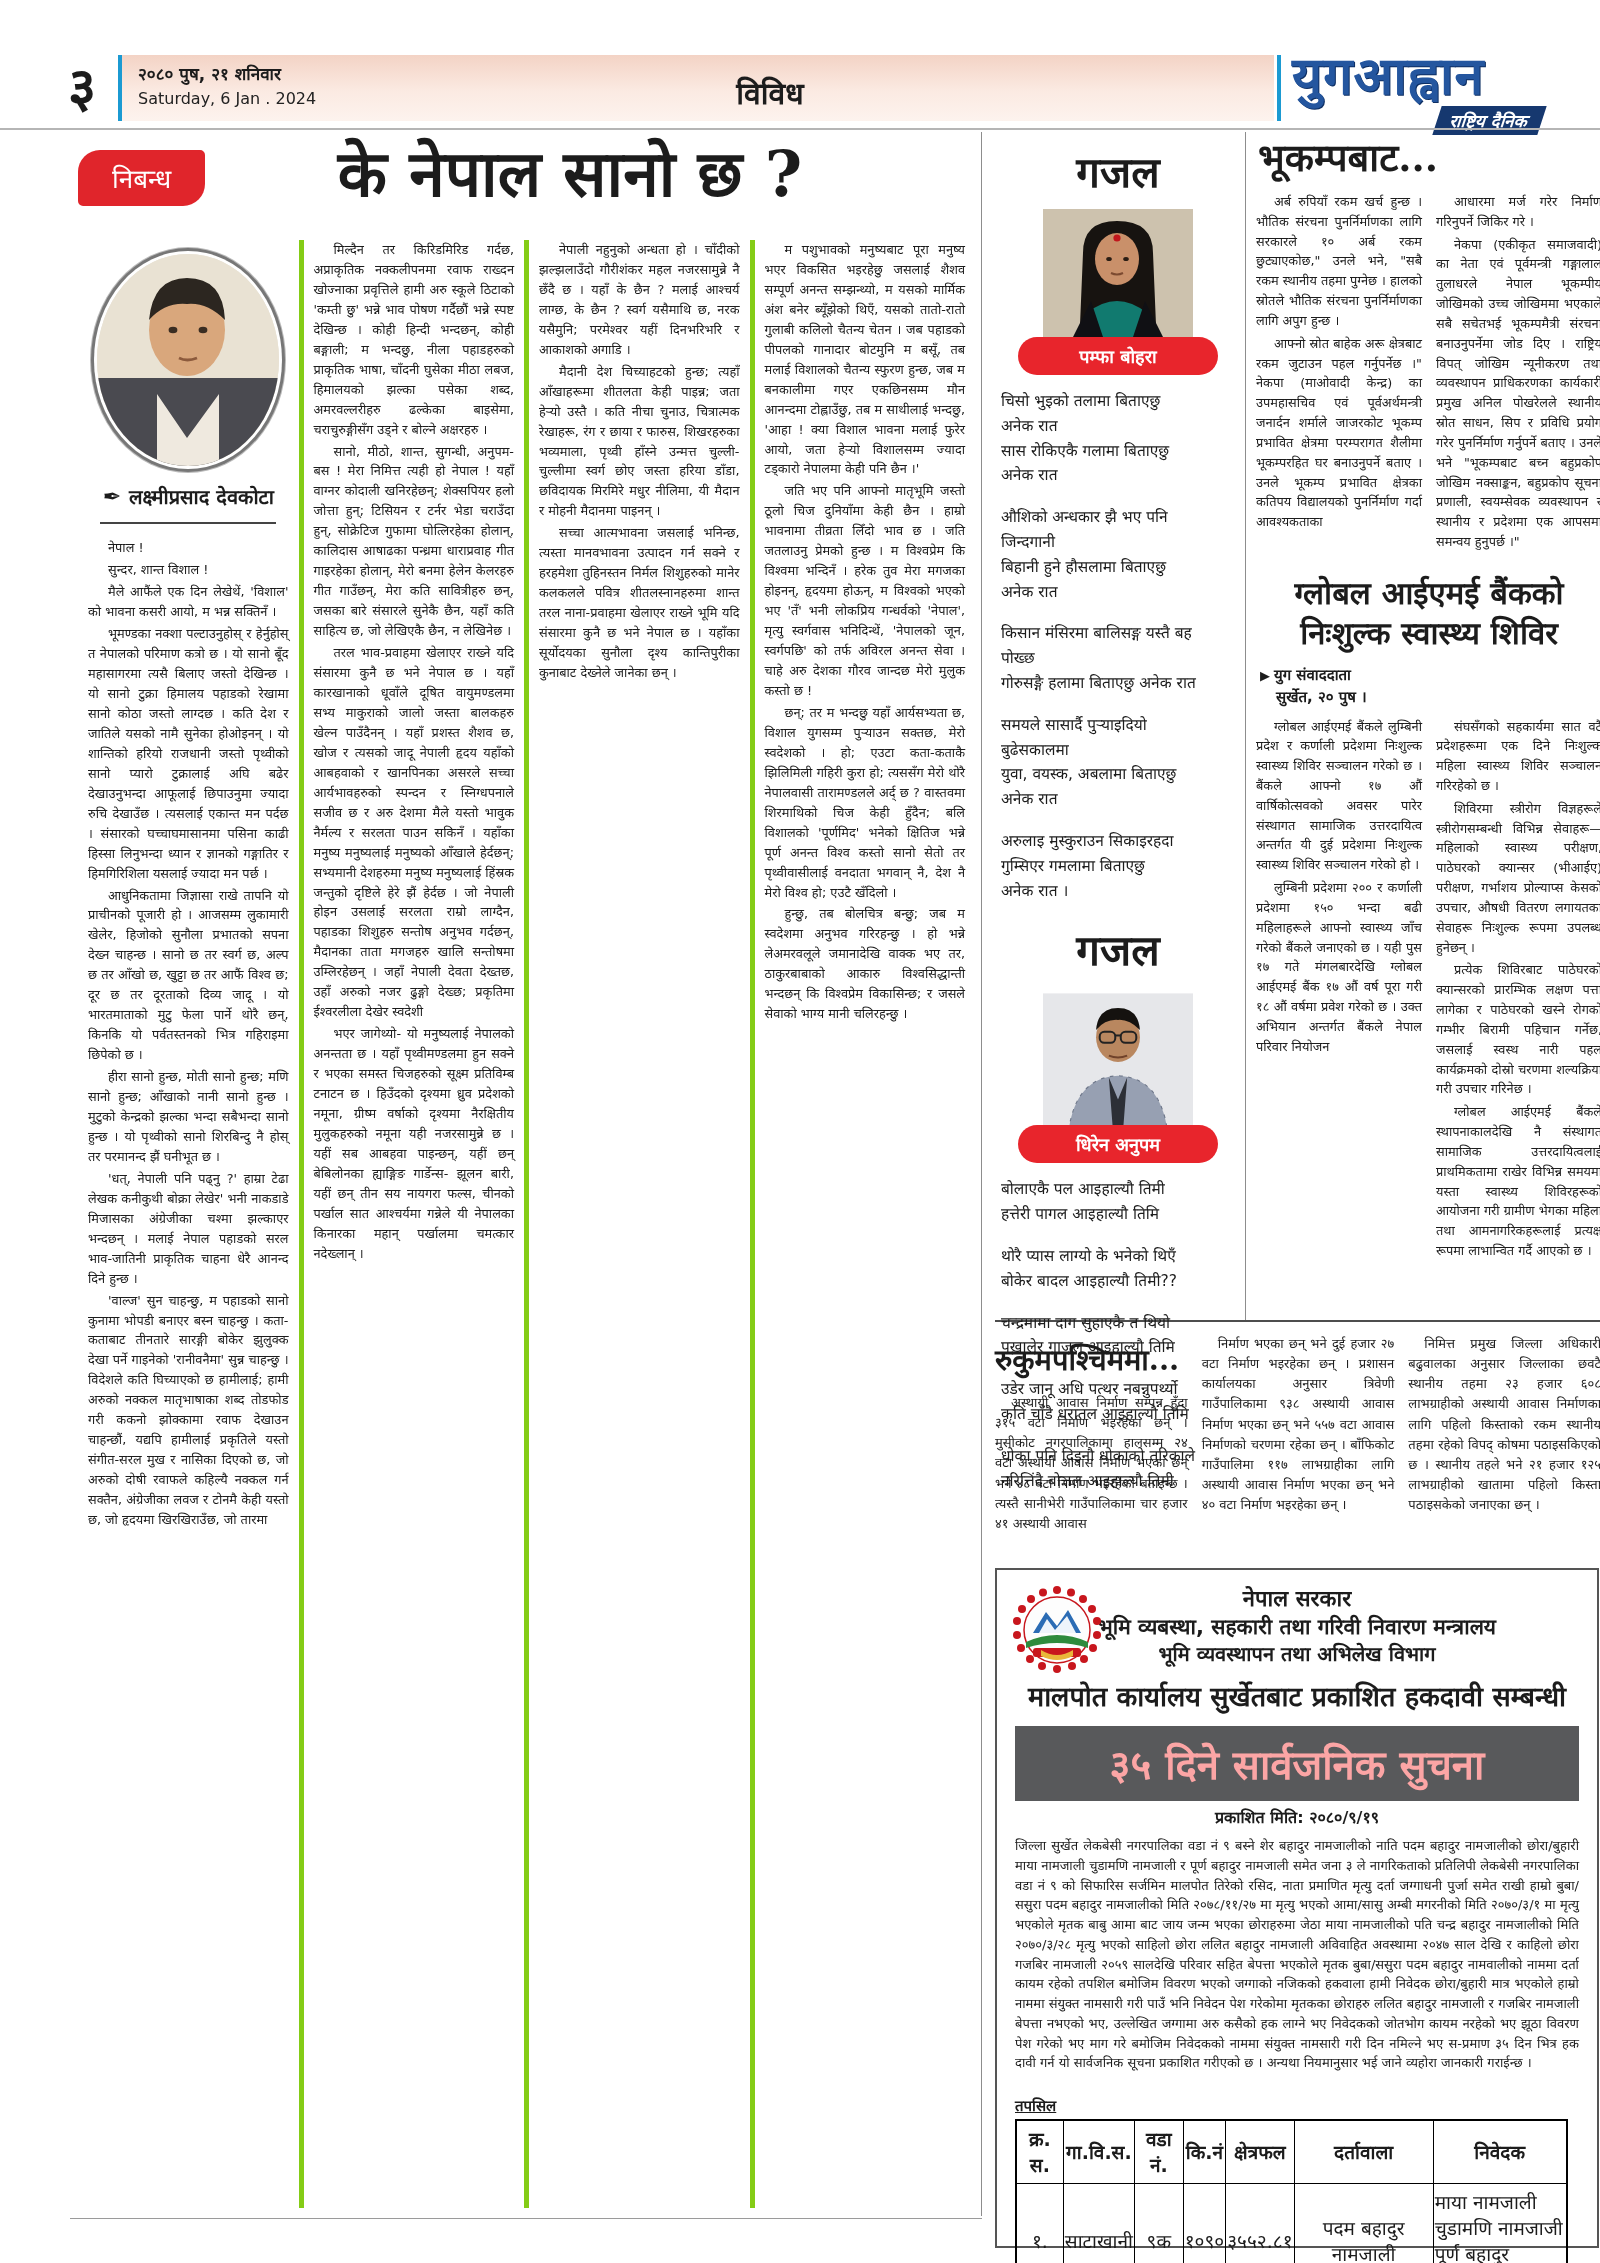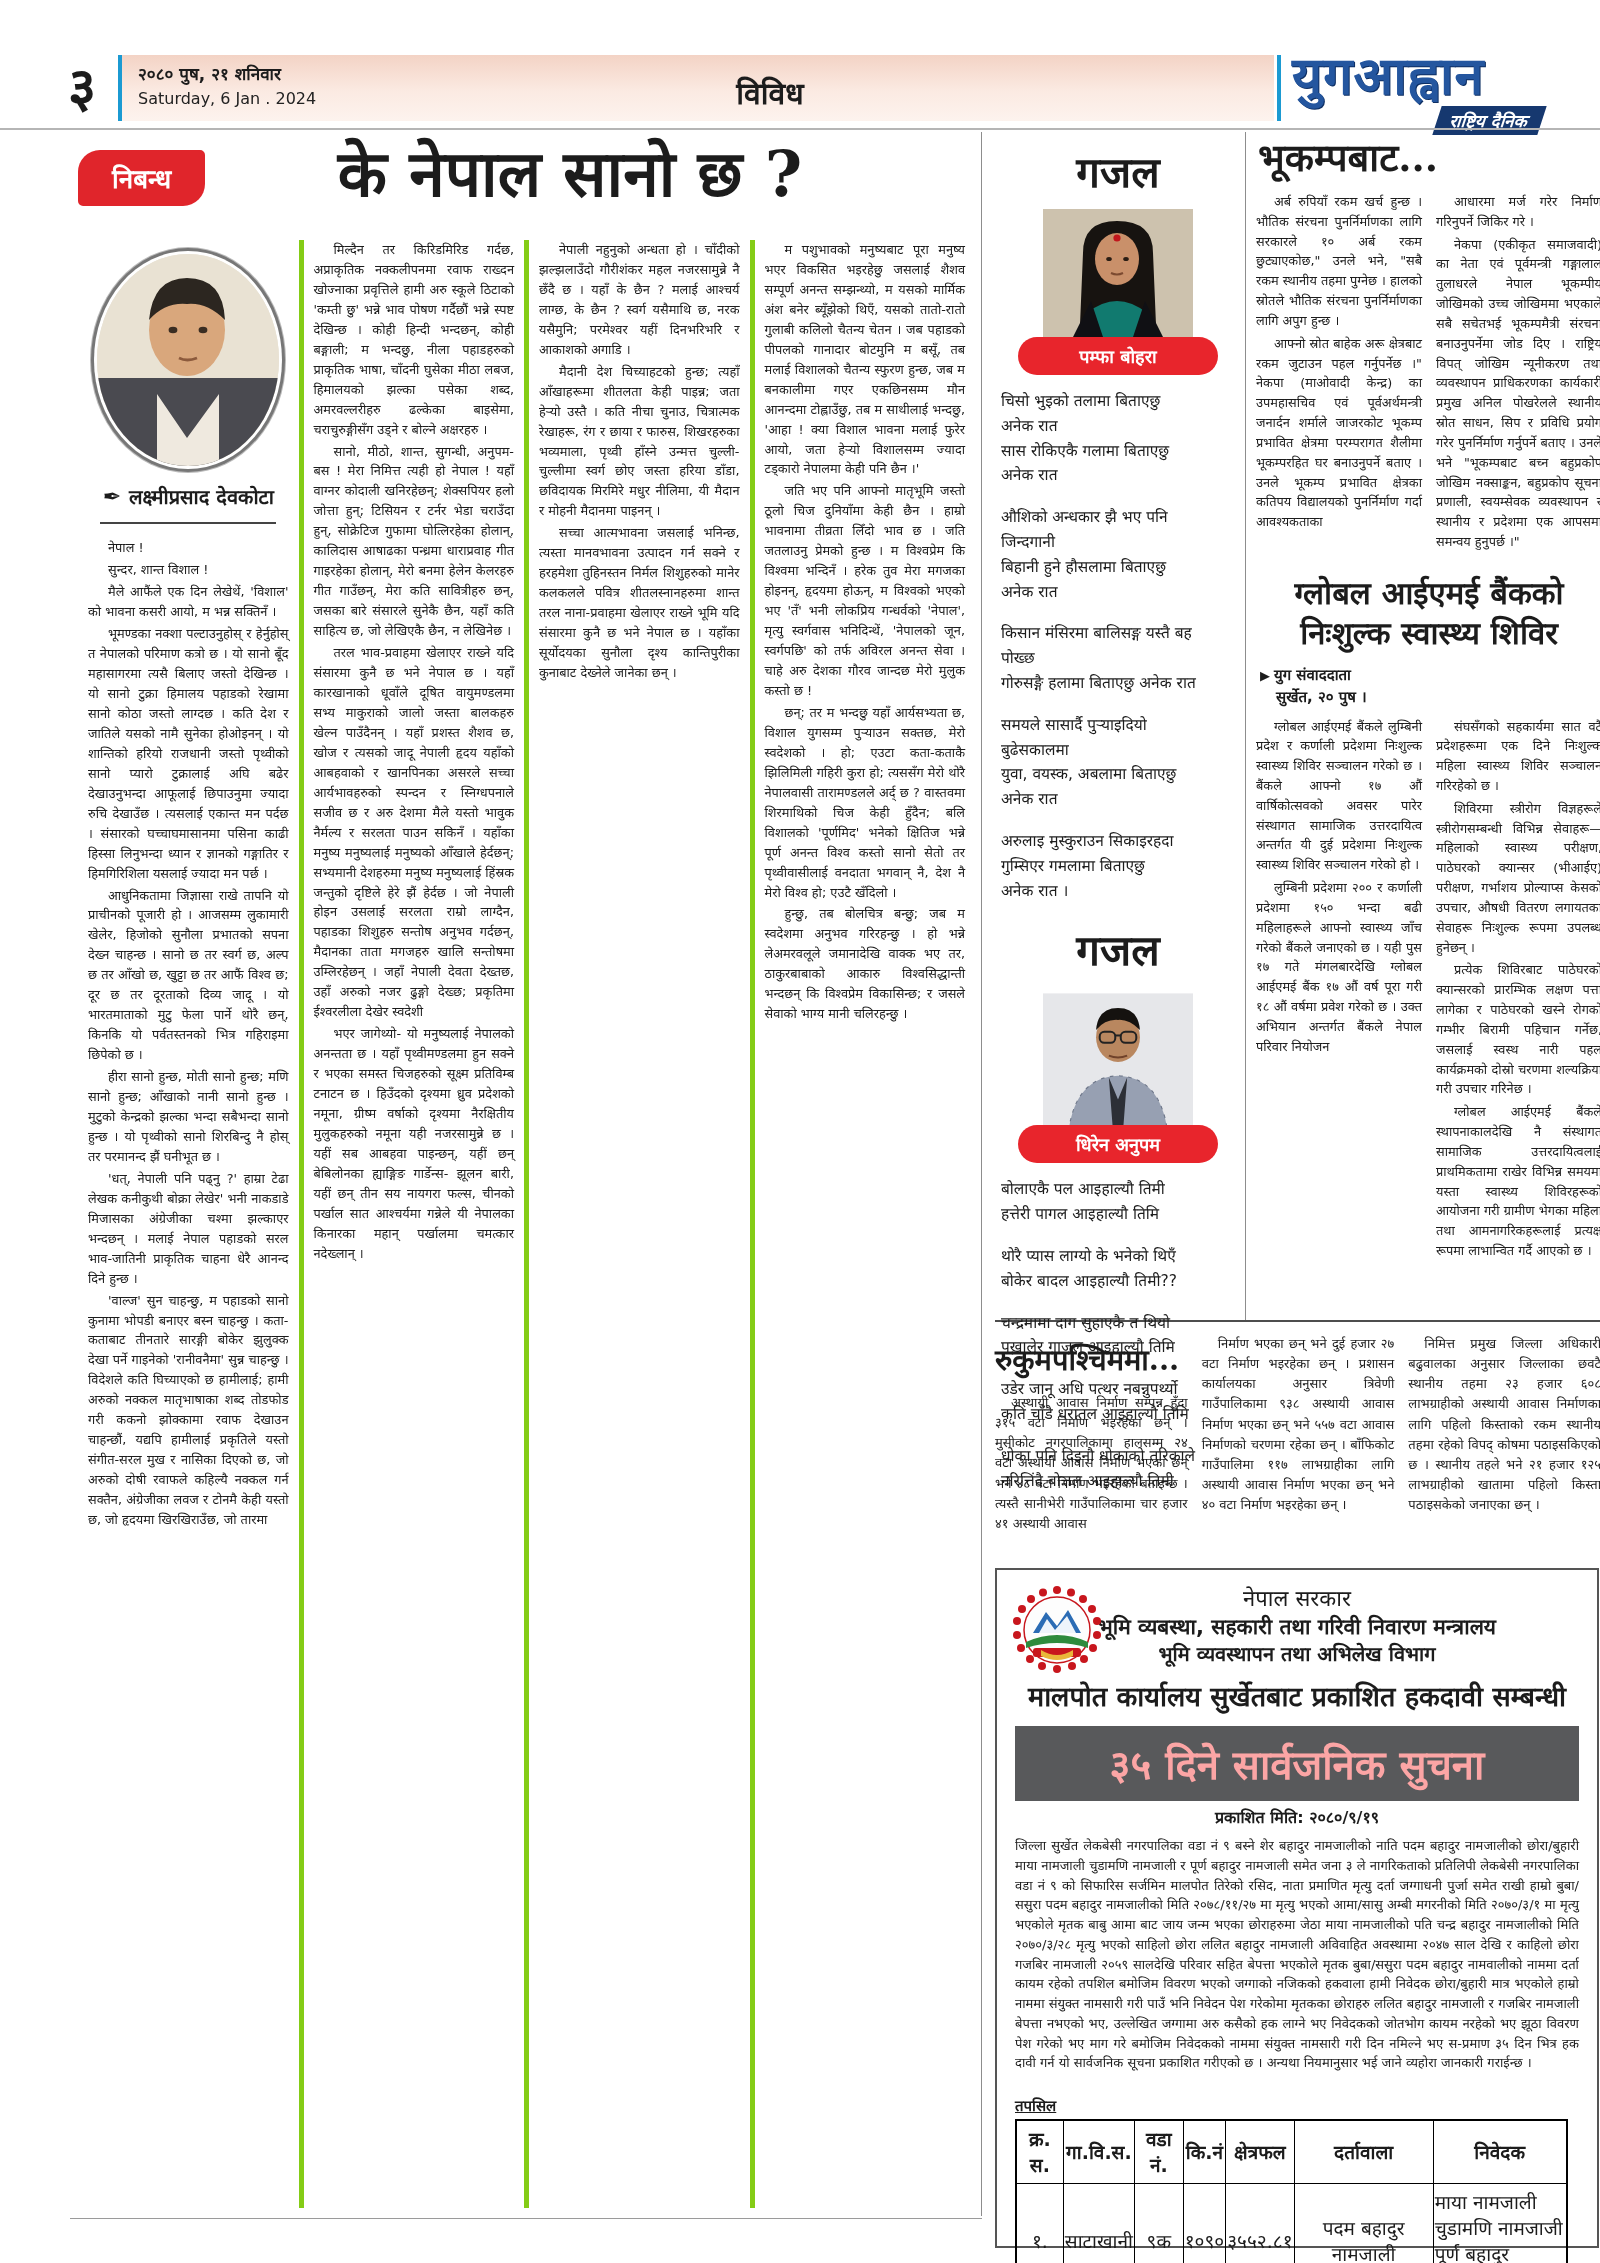--- a/index.html
+++ b/index.html
@@ -14,21 +14,21 @@
   .hdr-date .np{font-size:17px;font-weight:700;}
   .hdr-date .en{font-size:16px;color:#222;}
   .hdr-section{position:absolute;left:520px;top:72px;width:500px;text-align:center;font-size:30px;font-weight:800;}
   .logo{position:absolute;left:1292px;top:50px;width:250px;}
   .logo .main{font-size:52px;font-weight:900;color:#24569f;letter-spacing:1px;line-height:1;
               text-shadow:1px 1px 0 #0e2f63;}
   .logo .tag{position:absolute;right:0;top:56px;background:#16386f;color:#fff;font-size:17px;font-weight:700;
              padding:3px 14px;transform:skewX(-18deg);}
   .hdr-rule{position:absolute;left:0;top:128px;width:1600px;border-top:2px solid #b5b5b5;}
   
-  .badge{position:absolute;left:78px;top:150px;background:#e0252b;color:#fff;font-size:26px;font-weight:700;
+  .badge{position:absolute;left:78px;top:150px;background:#e0252b;color:#fff;font-size:26px;font-weight:400;
          padding:10px 34px;border-radius:22px 5px 22px 5px;}
   .essay-title{position:absolute;left:210px;top:128px;width:720px;text-align:center;
                font-size:64px;font-weight:900;font-family:"DejaVu Serif","Liberation Serif",serif;}
   .essay-cols{position:absolute;left:78px;top:240px;width:897px;height:1968px;display:flex;overflow:hidden;}
   .ecol{flex:1 1 0;padding:0 10px;overflow:hidden;text-align:justify;font-size:12.8px;line-height:1.56;}
   .ecol + .ecol{border-left:5px solid #84cc16;}
   .ecol p{margin:0 0 2px 0;text-indent:20px;}
   .author-card{text-align:center;margin-bottom:10px;}
   .photo-oval{width:182px;height:212px;margin:14px auto 14px auto;border-radius:50%;overflow:hidden;
               box-shadow:0 0 0 3px #fff,0 0 0 6px #777,0 0 0 7px #bbb;background:#e7e2d6;}
@@ -60,21 +60,21 @@
   .byline .dl{margin-left:16px;}
   
   .rukum{position:absolute;left:995px;top:1334px;width:606px;display:flex;gap:14px;}
   .rukum .rc{flex:1 1 0;text-align:justify;font-size:13px;line-height:1.55;}
   .rukum-title{font-size:29px;font-weight:900;font-family:"DejaVu Serif","Liberation Serif",serif;margin:4px 0 10px 0;}
   .rc p{margin:0;text-indent:16px;}
   
   .notice{position:absolute;left:995px;top:1568px;width:604px;height:680px;border:2px solid #555;
           box-sizing:border-box;padding:10px 18px 10px 18px;}
   .emblem{position:absolute;left:16px;top:16px;}
-  .gov1{text-align:center;font-size:22px;font-weight:400;margin-top:2px;}
+  .gov1{text-align:center;font-size:22px;font-weight:700;margin-top:2px;}
   .gov2{text-align:center;font-size:21px;font-weight:800;}
   .gov3{text-align:center;font-size:20px;font-weight:800;}
   .gov4{text-align:center;font-size:27px;font-weight:900;margin-top:10px;}
   .banner{margin:12px auto 5px auto;background:#58595b;color:#fca5a5;text-align:center;
           font-size:40px;font-weight:900;padding:10px 0;font-family:"DejaVu Serif","Liberation Serif",serif;}
   .pubdate{text-align:center;font-size:16px;font-weight:800;margin-bottom:8px;}
   .notice-body{text-align:justify;font-size:13px;line-height:1.52;}
   .tapasil{font-size:15px;font-weight:800;text-decoration:underline;margin:22px 0 4px 0;}
   table.sched{border-collapse:collapse;width:98%;border:2px solid #000;}
   table.sched th,table.sched td{border:1.5px solid #000;font-size:19px;padding:5px 1px;text-align:center;}

